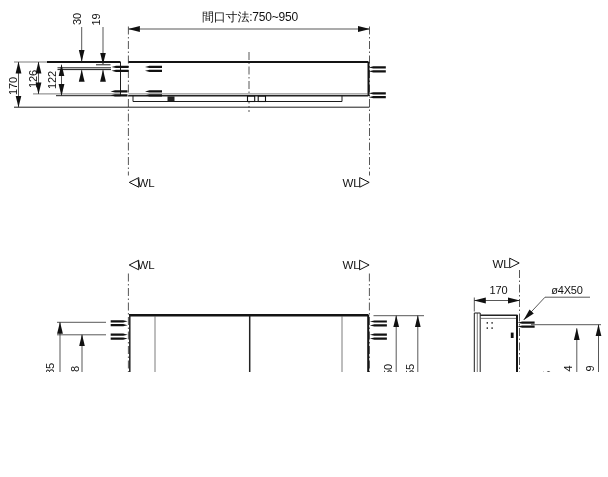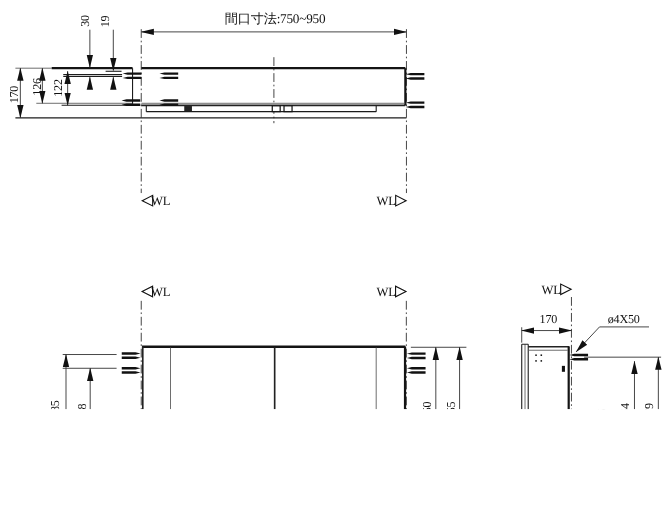--- a/index.html
+++ b/index.html
@@ -1,17 +1,17 @@
 <!DOCTYPE html>
 <html><head>
 <meta charset="utf-8">
 <style>
   html,body{margin:0;padding:0;background:#fff;}
   .canvas{position:relative;width:608px;height:372px;background:#ffffff;overflow:hidden;
-          font-family:Liberation Serif, serif;}
+          font-family:Liberation Sans, sans-serif;}
   svg{position:absolute;left:0;top:0;}
   .ln{stroke:#1c1c1c;stroke-width:1;fill:none;}
   .th{stroke:#141414;stroke-width:2;fill:none;}
   .th24{stroke:#141414;stroke-width:2.4;fill:none;}
   .md{stroke:#222;stroke-width:1.5;fill:none;}
   .tn{stroke:#5a5a5a;stroke-width:0.8;fill:none;}
   .dim{stroke:#3a3a3a;stroke-width:0.85;fill:none;}
   .cl{stroke:#444;stroke-width:0.9;fill:none;stroke-dasharray:8 2.5 1.5 2.5;}
   .hid{stroke:#333;stroke-width:0.9;fill:none;stroke-dasharray:5 3;}
   .tri{fill:#fff;stroke:#111;stroke-width:1;}

